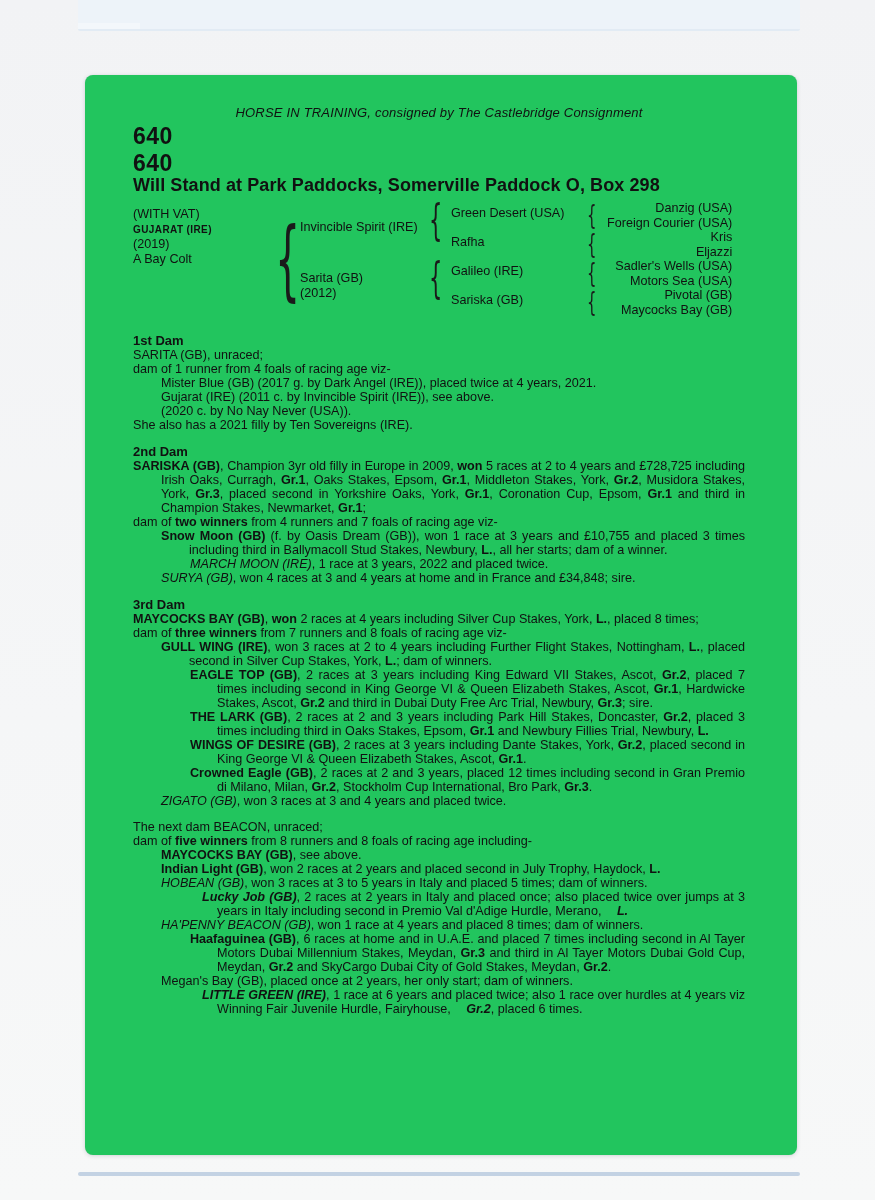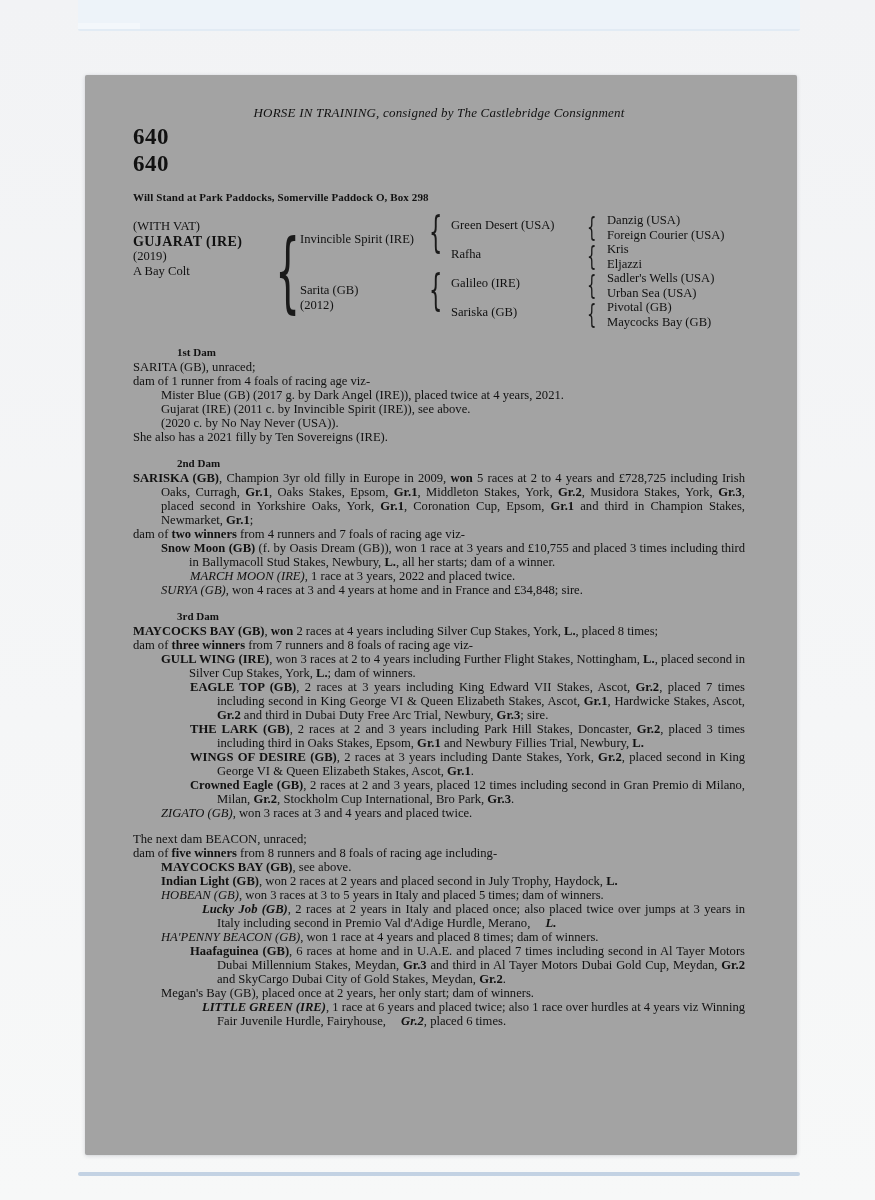--- a/index.html
+++ b/index.html
@@ -13,58 +13,58 @@
     position:absolute;left:0;top:0;width:722px;height:29px;
     background:#edf3f9;border-bottom:2px solid #e2ebf4;border-radius:0 0 2px 2px;
   }
   .top-band-notch{position:absolute;left:0;bottom:0;width:62px;height:6px;background:#f3f7fb;}
   .divider-line{
     position:absolute;left:0;top:1172px;width:722px;height:4px;
     background:#c3d2e3;border-radius:2px;
   }
   .sheet{
     position:absolute;left:7px;top:75px;width:712px;height:1080px;
-    background:#a3a3a3;border-radius:2px;
+    background:#22c55e;border-radius:8px;
     box-shadow:0 1px 4px rgba(30,40,60,.16),0 0 1px rgba(30,40,60,.12);
-    box-sizing:border-box;padding:30px 52px 0 48px;font-family:Liberation Serif, serif;
+    box-sizing:border-box;padding:30px 52px 0 48px;
   }
   
   .consign{font-style:italic;font-size:13px;line-height:16px;text-align:center;letter-spacing:.2px;}
   .lot-row{display:flex;justify-content:space-between;margin-top:2px;flex-direction:column;}
   .lot{font-size:23px;line-height:27px;font-weight:bold;letter-spacing:.5px;}
   .lot-right{padding-right:13px;}
-  .stand{font-weight:bold;font-size:11px;line-height:16px;margin-top:12px;letter-spacing:.1px;}
+  .stand{font-weight:bold;font-size:18px;line-height:16px;margin-top:0;letter-spacing:.1px;}
   
   .pedigree{position:relative;height:120px;margin-top:6px;font-size:12.6px;}
   .ped-info{position:absolute;left:0;top:8px;line-height:15px;}
-  .ped-horse{font-weight:bold;font-size:14px;letter-spacing:.4px;}
+  .ped-horse{font-weight:bold;font-size:10px;letter-spacing:.4px;}
   .gen2{position:absolute;left:167px;line-height:15px;}
   .gen2-sire{top:21px;}
   .gen2-dam{top:72px;}
   .g3{position:absolute;left:318px;line-height:14px;}
   .g3-0{top:7px}.g3-1{top:36px}.g3-2{top:65px}.g3-3{top:94px}
-  .gen4-col{position:absolute;left:474px;top:2px;line-height:14.5px;}
+  .gen4-col{position:absolute;left:474px;top:2px;line-height:14.5px;text-align:right;}
   .brace{
     position:absolute;font-family:"DejaVu Sans",sans-serif;font-weight:400;color:#1a1a1a;
     transform-origin:left center;
   }
   .brace::before{content:"{";}
   .brace-main{left:142px;top:14px;font-size:88px;line-height:92px;transform:scaleX(.45);}
   .brace-g3{left:296px;font-size:42px;line-height:46px;transform:scaleX(.5);}
   .brace-g3.b0{top:-1px}.brace-g3.b1{top:57px}
   .brace-g4{left:454px;font-size:27px;line-height:29px;transform:scaleX(.55);}
   .brace-g4.b0{top:1px}.brace-g4.b1{top:30px}.brace-g4.b2{top:59px}.brace-g4.b3{top:88px}
   
   .cat-body{margin-top:14px;font-size:12.6px;line-height:14px;}
   .para{text-align:justify;}
   .i0{padding-left:28px;text-indent:-28px;}
   .i1{padding-left:56px;text-indent:-28px;}
   .i2{padding-left:84px;text-indent:-27px;}
   .gap{margin-top:12px;}
-  .heading{font-weight:bold;margin-top:12px;font-size:11px;line-height:15px;margin-left:44px;}
+  .heading{font-weight:bold;margin-top:12px;font-size:13px;line-height:15px;}
   .sb{font-weight:bold;}
   .si{font-style:italic;}
   .sbi{font-weight:bold;font-style:italic;margin-left:12px;}
 </style>
 </head>
 <body>
 
 <div class="viewer-col">
   <div class="top-band">
     <div class="top-band-notch"></div>
@@ -111,21 +111,21 @@
       <div class="brace brace-g4 b1"></div>
       <div class="brace brace-g4 b2"></div>
       <div class="brace brace-g4 b3"></div>
 
       <div class="gen4-col">
           <div>Danzig (USA)</div>
           <div>Foreign Courier (USA)</div>
           <div>Kris</div>
           <div>Eljazzi</div>
           <div>Sadler's Wells (USA)</div>
-          <div>Urban Sea (USA)</div>
+          <div>Motors Sea (USA)</div>
           <div>Pivotal (GB)</div>
           <div>Maycocks Bay (GB)</div>
         </div>
     </div>
 
     <div class="cat-body">
         <div class="heading">1st Dam</div>
         <div class="para i0"><span>SARITA (GB), unraced;</span></div>
         <div class="para i0"><span>dam of 1 runner from 4 foals of racing age viz-</span></div>
         <div class="para i1"><span>Mister Blue (GB) (2017 g. by Dark Angel (IRE)), placed twice at 4 years, 2021.</span></div>

